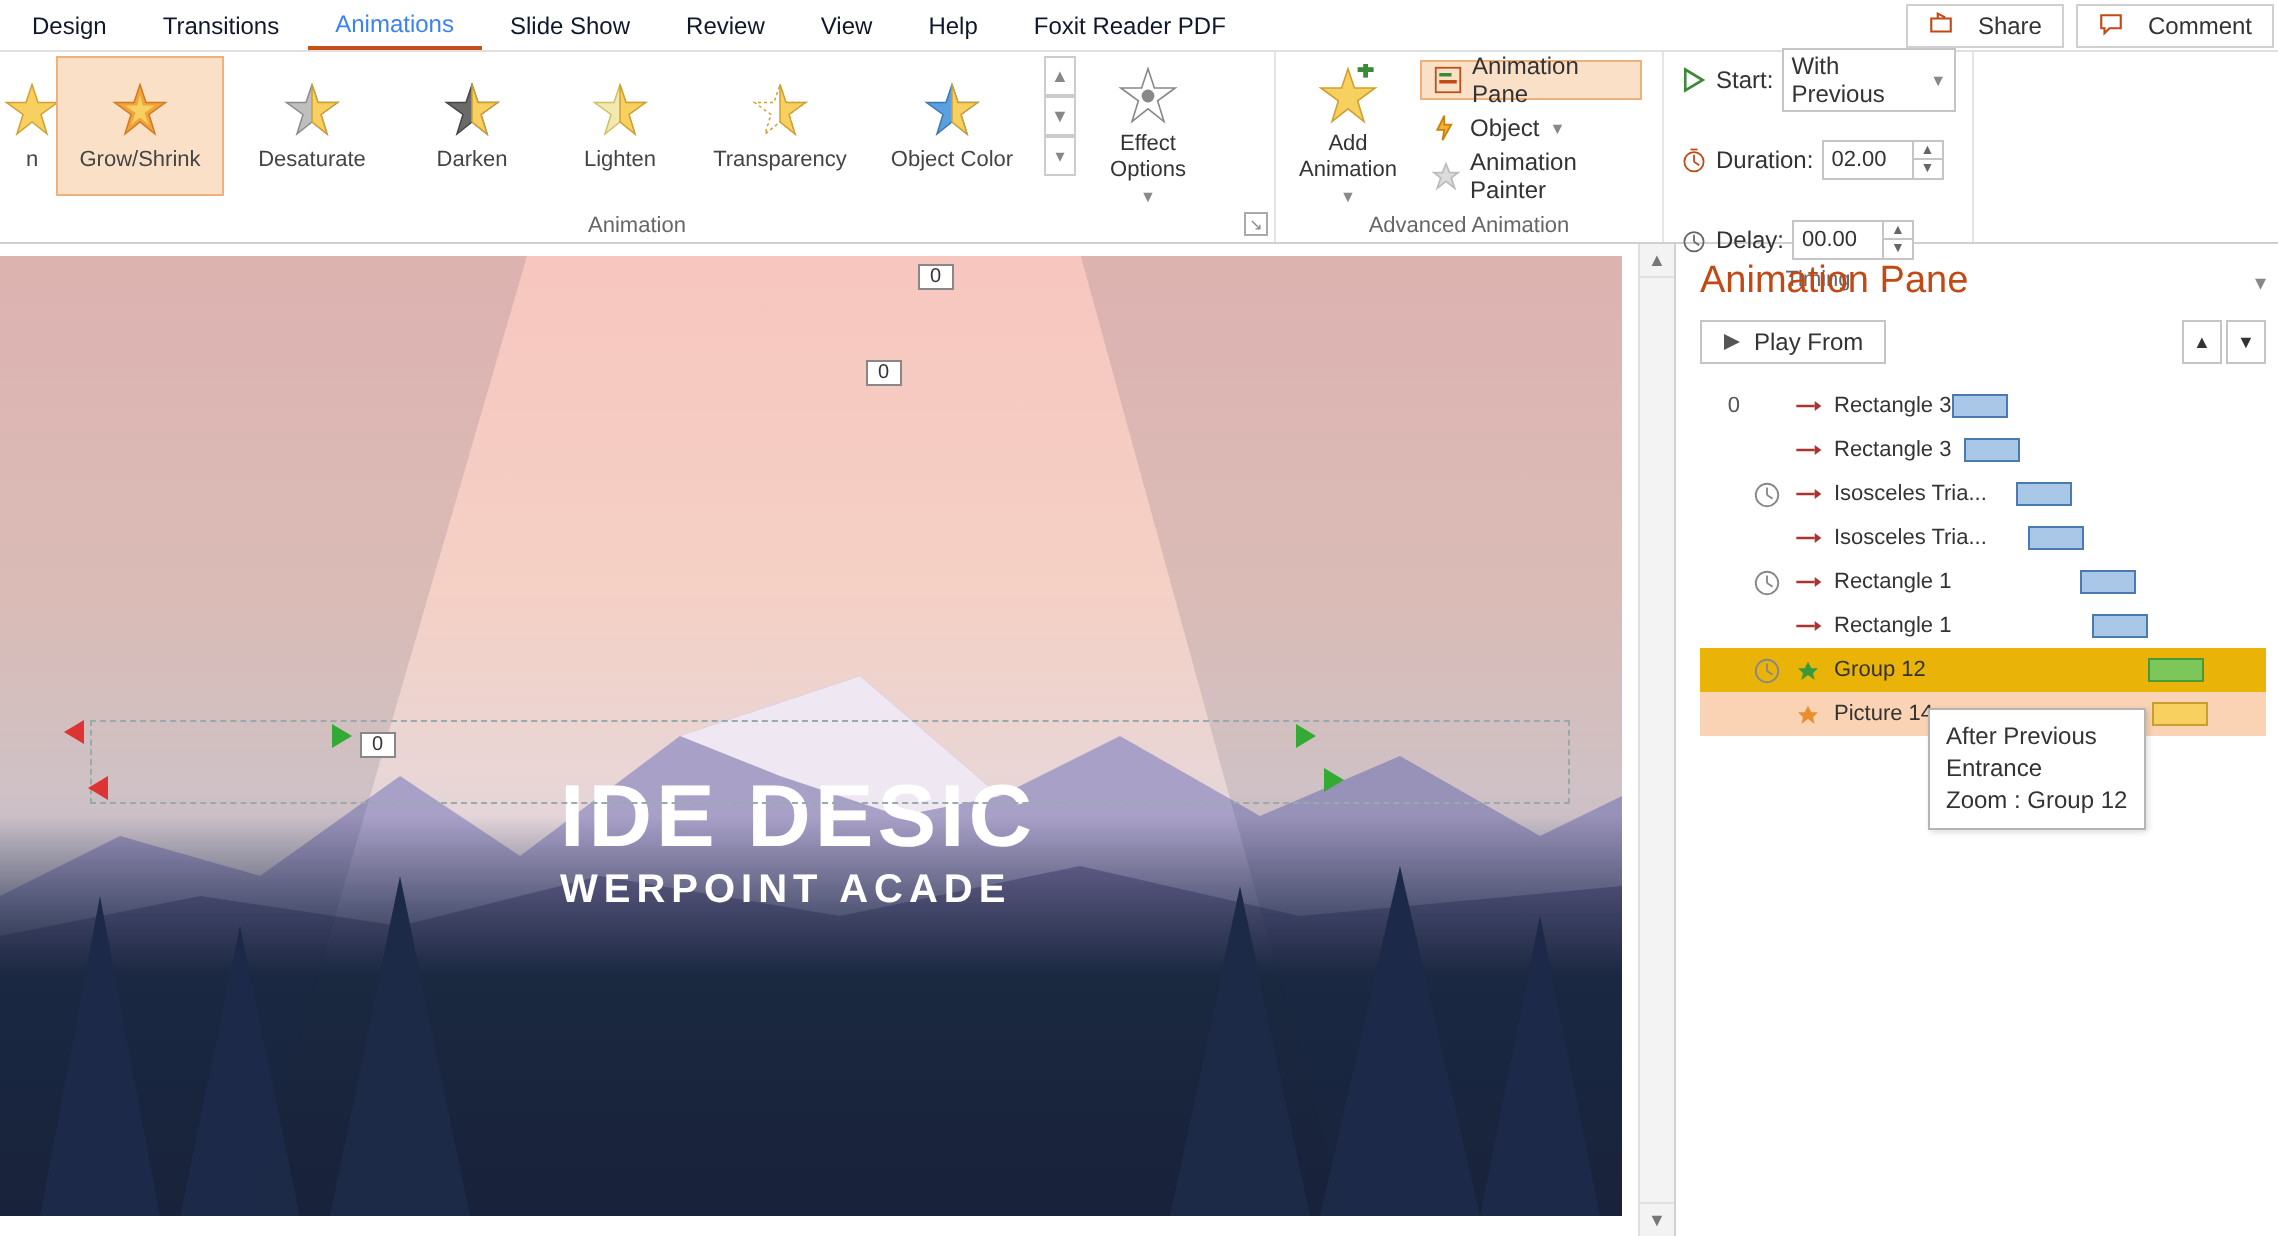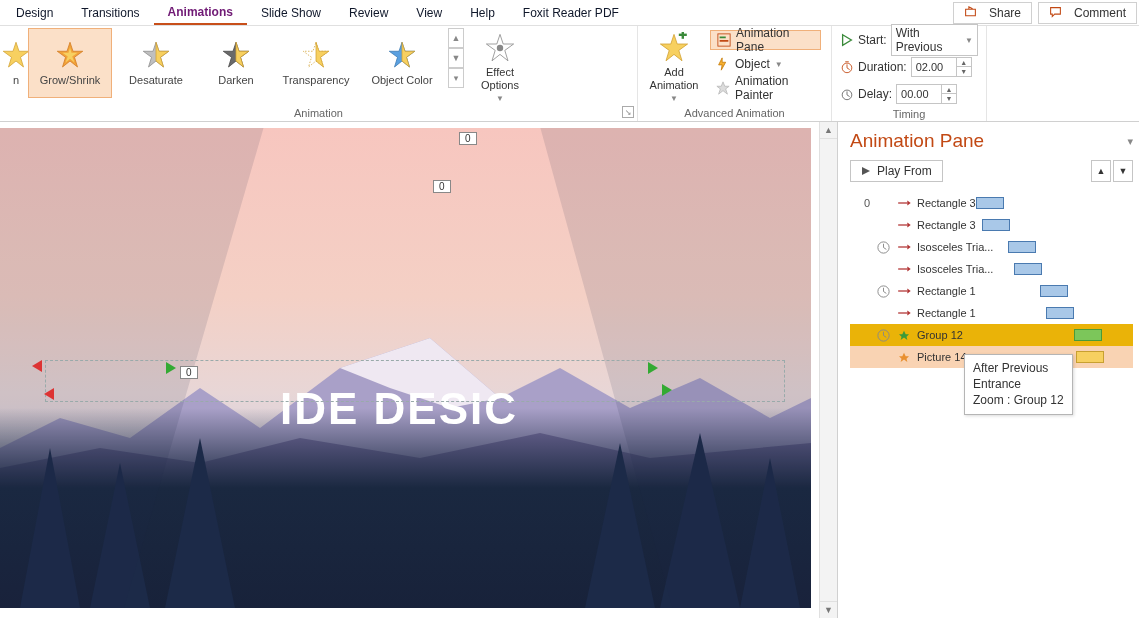--- a/index.html
+++ b/index.html
@@ -1,21 +1,21 @@
 <!DOCTYPE html>
 <html><head>
 <meta charset="utf-8">
 <style>
 *{box-sizing:border-box;margin:0;padding:0;font-family:"Segoe UI",Arial,sans-serif;font-size:12px;color:#333}
 body{background:#fff;width:1139px;height:618px;overflow:hidden;position:relative}
 
 
 .tabs{display:flex;align-items:center;height:26px;border-bottom:1px solid #e0e0e0;padding:0 2px;gap:0}
 .tab{padding:4px 14px;cursor:pointer;color:#0f172a}
-.tab.active{color:#701a75;border-bottom:2px solid #c84f1a;font-weight:700}
+.tab.active{color:#3b82f6;border-bottom:2px solid #c84f1a;font-weight:400}
 .spacer{flex:1}
 .share-btn,.comment-btn{border:1px solid #d0d0d0;padding:3px 10px;margin-left:6px;display:flex;align-items:center;gap:12px;cursor:pointer;color:#c24914}
 .share-btn svg,.comment-btn svg{width:13px;height:13px}
 
 
 .ribbon{display:flex;height:96px;border-bottom:1px solid #d0d0d0}
 .rgroup{display:flex;flex-direction:column;border-right:1px solid #e5e5e5;padding:2px 6px 0}
 .rgroup-body{flex:1;display:flex;align-items:flex-start;gap:2px}
 .rgroup-label{text-align:center;font-size:11px;color:#666;padding:2px 0}
 .gal{display:flex;gap:2px}
@@ -28,21 +28,21 @@
 .gal-nav div{height:20px;border:1px solid #ccc;display:flex;align-items:center;justify-content:center;font-size:9px;color:#888;cursor:pointer}
 
 .big-btn{width:68px;height:70px;display:flex;flex-direction:column;align-items:center;justify-content:flex-start;gap:2px;padding-top:4px;cursor:pointer}
 .big-btn .lbl{font-size:11px;text-align:center;line-height:1.2}
 
 .adv-col{display:flex;flex-direction:column;gap:4px;padding:2px 4px}
 .adv-row{display:flex;align-items:center;gap:5px;height:20px;padding:0 6px;cursor:pointer;font-size:11px}
 .adv-row.hl{background:#fbe0c8;border:1px solid #f0b07a}
 .adv-row.dis{color:#b8b8b8}
 
-.timing-col{display:flex;flex-direction:column;gap:7px;padding:2px 2px}
+.timing-col{display:flex;flex-direction:column;gap:20px;padding:2px 2px}
 .timing-row{display:flex;align-items:center;gap:4px;height:20px;font-size:11px}
 .timing-row svg{width:14px;height:14px}
 .sel-box{border:1px solid #c5c5c5;padding:1px 4px;font-size:11px;min-width:76px;background:#fff;display:inline-flex;align-items:center}
 .spin{border:1px solid #c5c5c5;display:inline-flex;background:#fff}
 .spin input{border:none;width:44px;padding:1px 4px;font-size:11px;text-align:left;outline:none}
 .spin-btns{display:flex;flex-direction:column;border-left:1px solid #c5c5c5}
 .spin-btns div{width:14px;height:9px;display:flex;align-items:center;justify-content:center;font-size:7px;color:#666;cursor:pointer}
 .spin-btns div:first-child{border-bottom:1px solid #c5c5c5}
 .reorder{font-size:11px;color:#444;margin-bottom:2px}
 .reorder-btn{display:flex;align-items:center;gap:4px;font-size:11px;cursor:pointer;padding:1px 2px}
@@ -153,20 +153,27 @@
               <polygon points="20,3 24,15 37,15 26,23 30,36 20,28" fill="#f7d060" stroke="#d0a030"></polygon>
             </svg>
           <span class="lbl">Desaturate</span>
         </div>
         <div class="gal-item sm">
           <svg class="star" viewBox="0 0 40 40">
               <polygon points="20,3 24,15 37,15 26,23 30,36 20,28 10,36 14,23 3,15 16,15" fill="#6a6a6a" stroke="#444"></polygon>
               <polygon points="20,3 24,15 37,15 26,23 30,36 20,28" fill="#f7d060" stroke="#d0a030"></polygon>
             </svg>
           <span class="lbl">Darken</span>
+        </div>
+        <div class="gal-item sm">
+          <svg class="star" viewBox="0 0 40 40">
+              <polygon points="20,3 24,15 37,15 26,23 30,36 20,28 10,36 14,23 3,15 16,15" fill="#f2e8b0" stroke="#d0c060"></polygon>
+              <polygon points="20,3 24,15 37,15 26,23 30,36 20,28" fill="#f7d060" stroke="#d0a030"></polygon>
+            </svg>
+          <span class="lbl">Lighten</span>
         </div>
         <div class="gal-item">
           <svg class="star" viewBox="0 0 40 40">
               <polygon points="20,3 24,15 37,15 26,23 30,36 20,28 10,36 14,23 3,15 16,15" fill="none" stroke="#d0a030" stroke-dasharray="2 2"></polygon>
               <polygon points="20,3 24,15 37,15 26,23 30,36 20,28" fill="#f7d060" stroke="#d0a030"></polygon>
             </svg>
           <span class="lbl">Transparency</span>
         </div>
         <div class="gal-item">
           <svg class="star" viewBox="0 0 40 40">
@@ -298,20 +305,21 @@
           <polygon points="200,30 235,200 165,200"></polygon>
             <polygon points="620,35 655,200 585,200"></polygon>
           <polygon points="700,25 740,200 660,200"></polygon>
             <polygon points="770,50 800,200 740,200"></polygon>
         </g>
       </svg>
       <div class="fold a"></div>
       <div class="fold b"></div>
       <div class="title-txt">
         <div class="l1" style="color:#fff">IDE DESIC</div>
+        <div class="l2" style="color:#fff">WERPOINT ACADE</div>
       </div>
       <div class="dashed-box"></div>
       <div class="handle h1">0</div>
       <div class="handle h2">0</div>
       <div class="handle h3">0</div>
       <div class="arr-ico arr-l" style="left:32px;top:232px"></div>
       <div class="arr-ico arr-l" style="left:44px;top:260px"></div>
       <div class="arr-ico arr-r" style="left:166px;top:234px;border-left-color:#3a3"></div>
       <div class="arr-ico arr-r" style="left:648px;top:234px"></div>
       <div class="arr-ico arr-r" style="left:662px;top:256px"></div>

